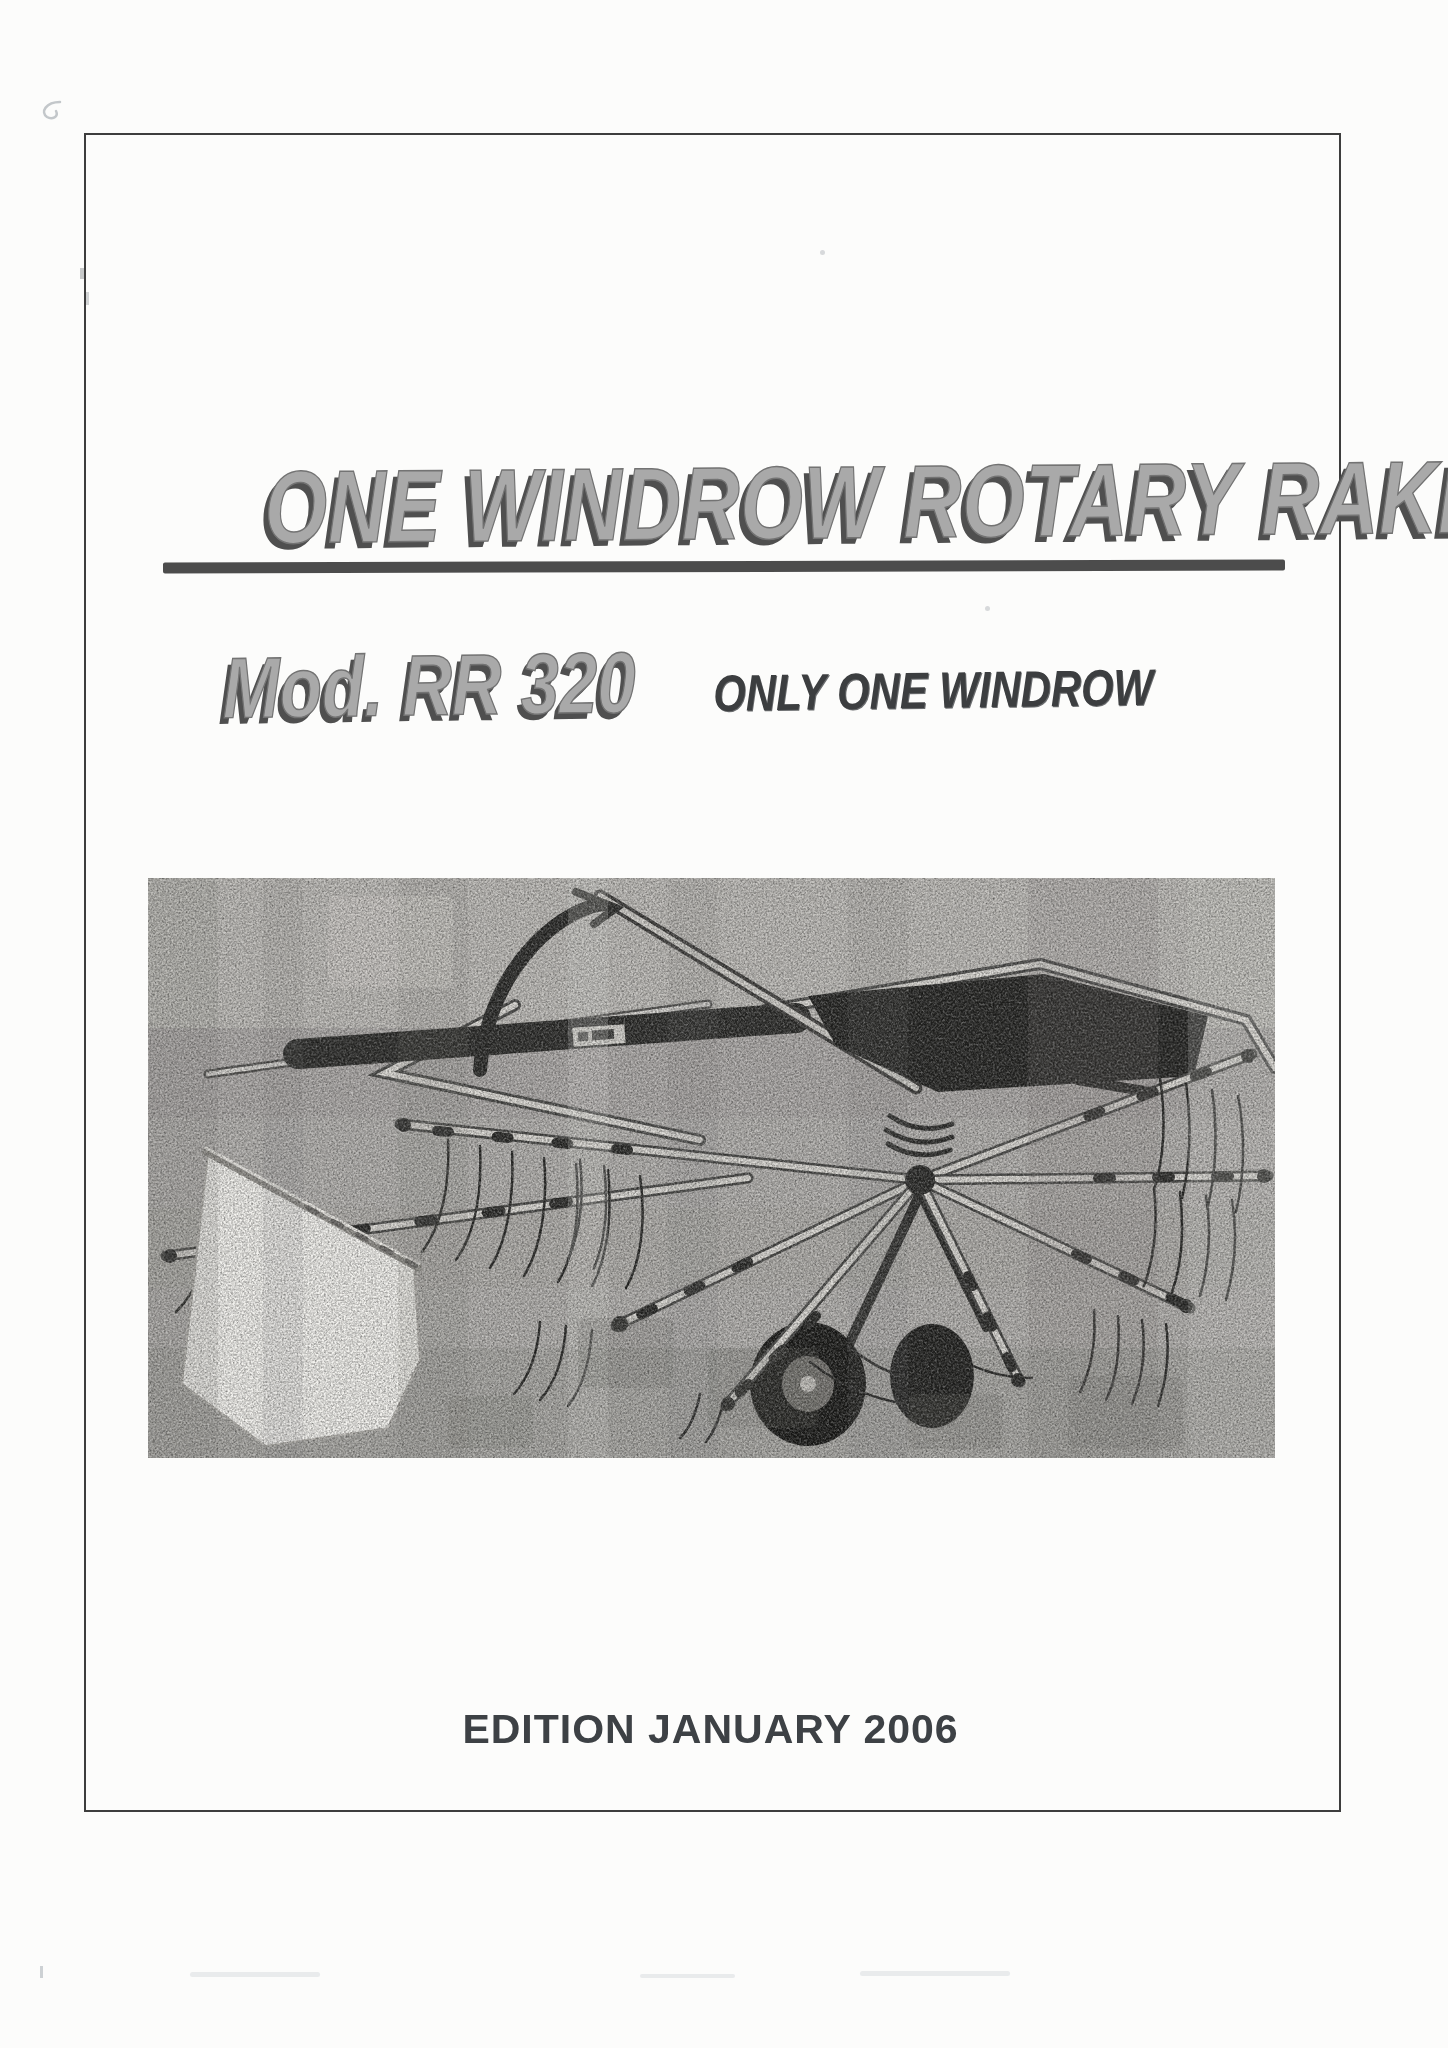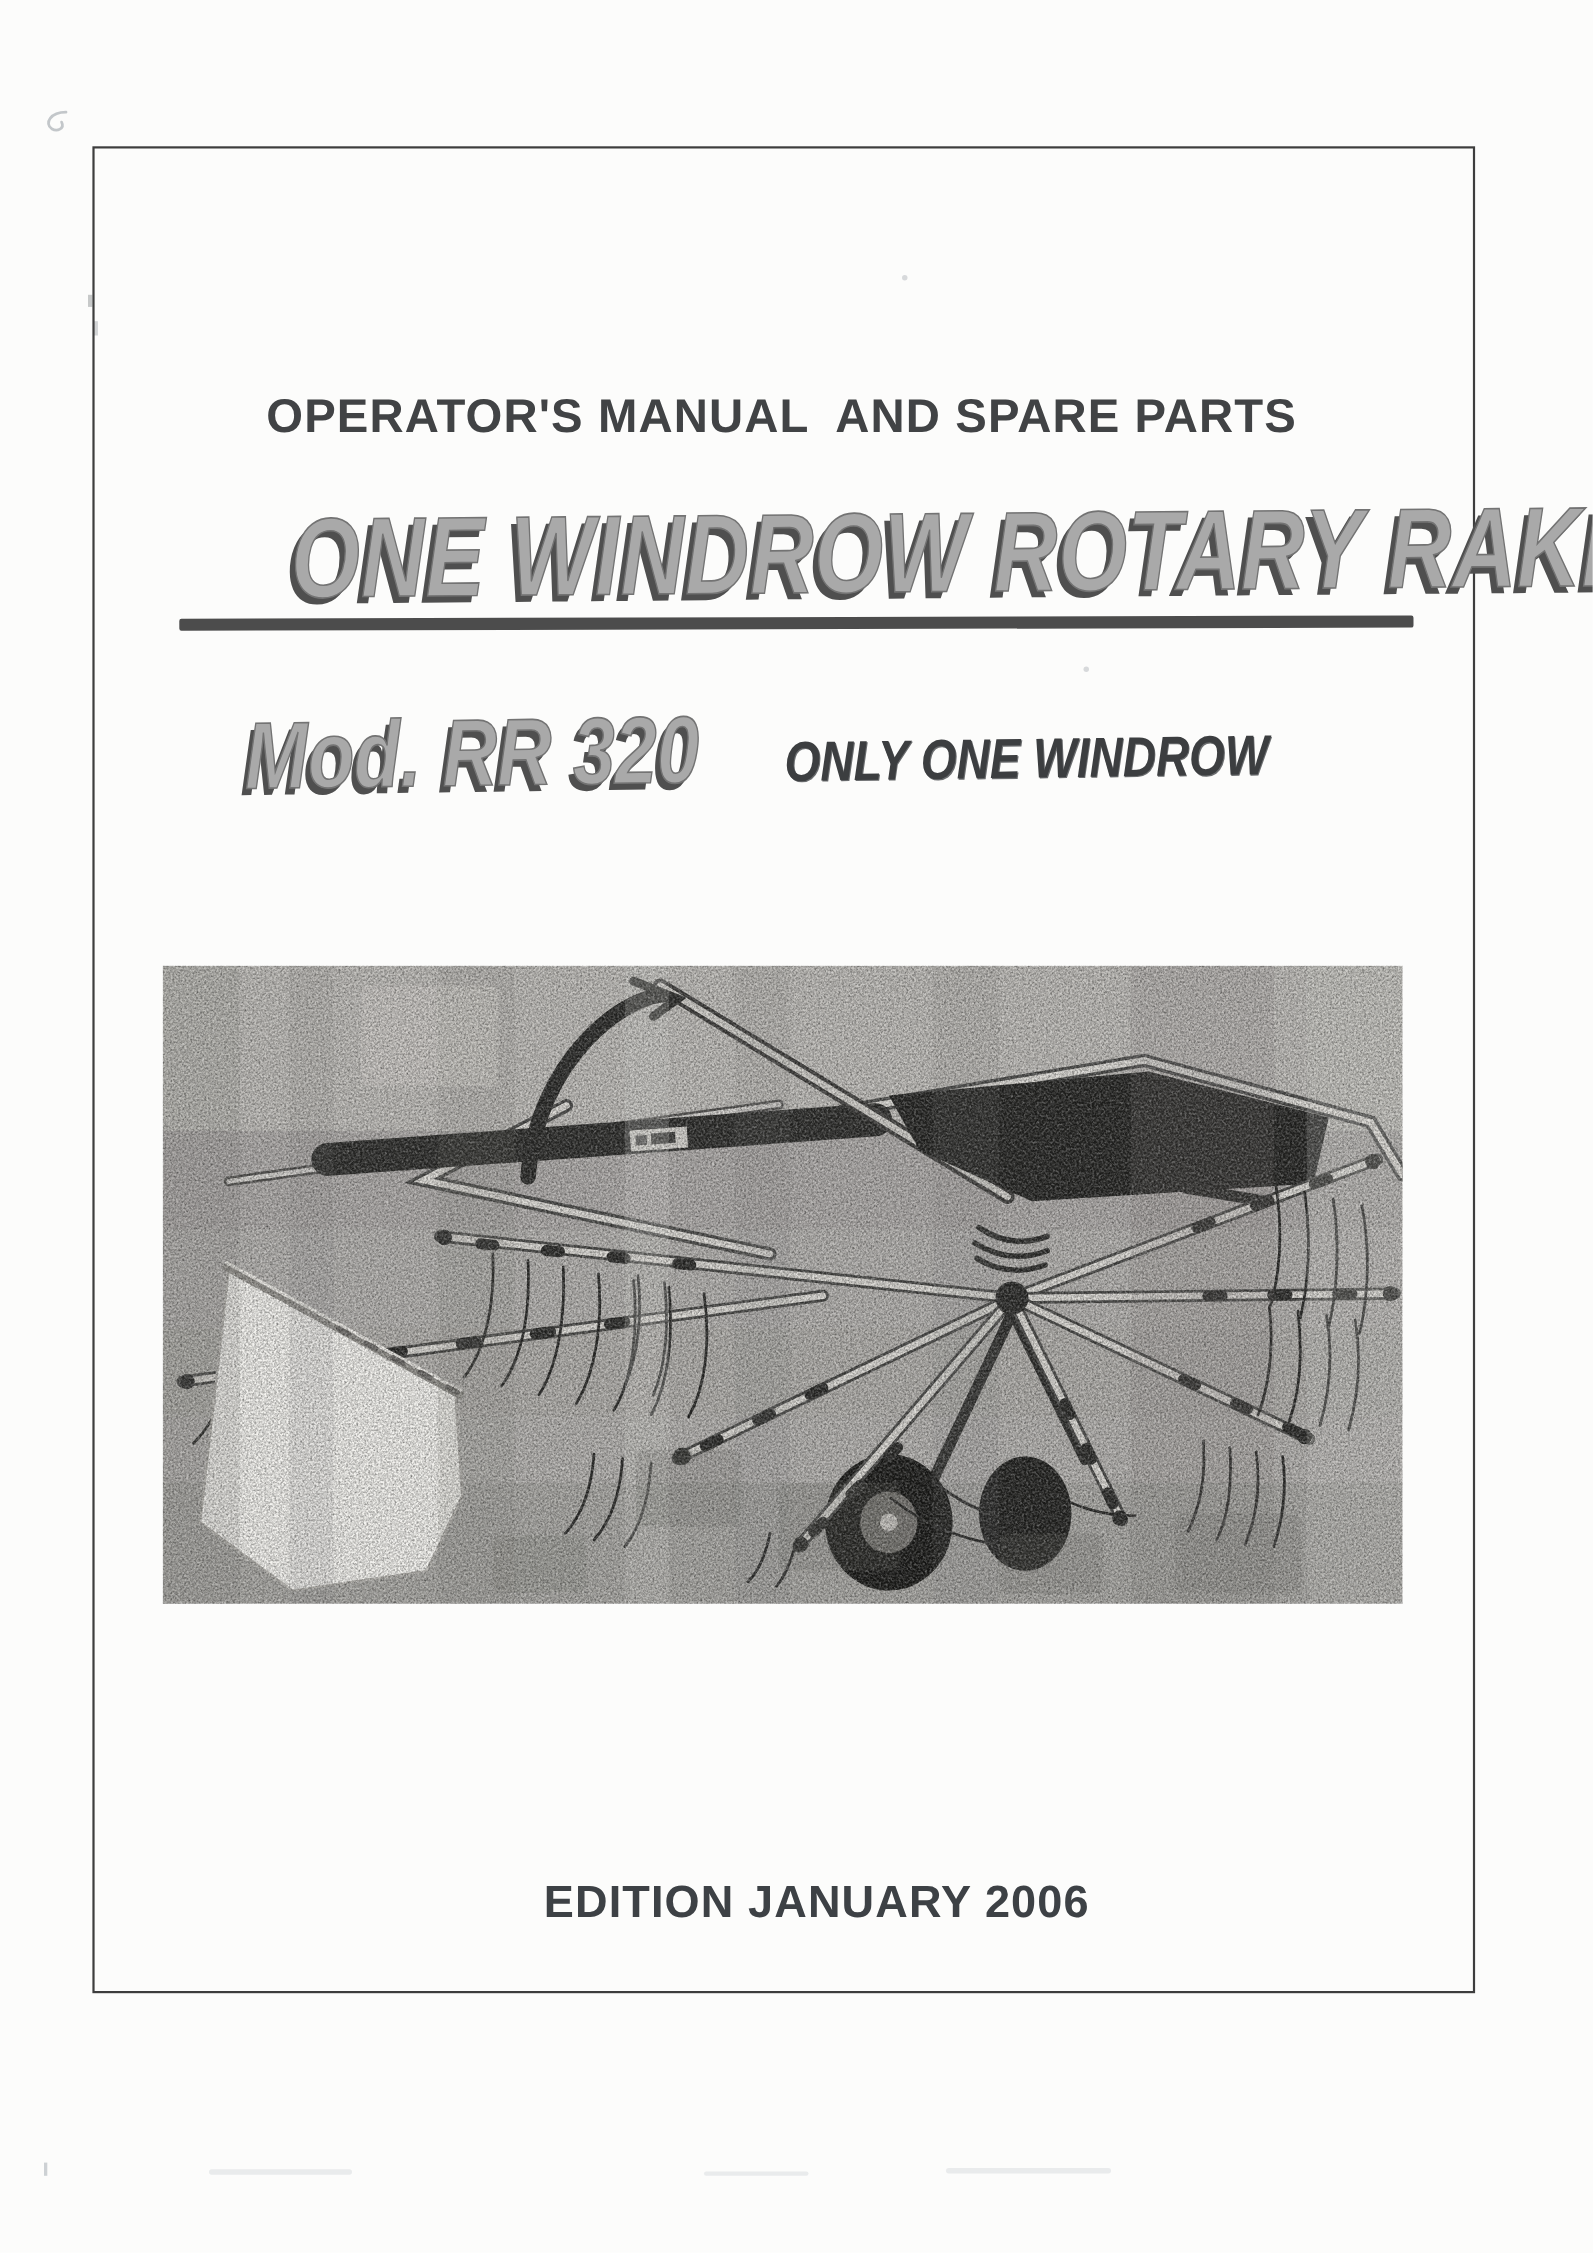--- a/index.html
+++ b/index.html
@@ -52,21 +52,21 @@
     transform:scaleX(0.82);transform-origin:0 90%;
     letter-spacing:0px;text-shadow:1px 1px 0 #6b6d6f;
     white-space:nowrap;
   }
   .photo-wrap{
     position:absolute;left:148px;top:878px;width:1127px;height:580px;
   }
   .edition-line{
     position:absolute;left:84px;top:1706px;width:1253px;
     text-align:center;font-weight:bold;font-size:41px;
-    color:var(--edition-text,#3d4145);letter-spacing:1px;margin-left:32px;
+    color:var(--edition-text,#3d4145);letter-spacing:1px;
   }
   .artifact{position:absolute;}
   .smudge{background:#e4e6e8;border-radius:3px;opacity:.8;}
   .speck{background:#d7d9db;border-radius:50%;}
 </style>
 </head>
 <body>
 
 <div class="page">
 
@@ -80,21 +80,20 @@
   <div class="artifact speck" style="left:820px;top:250px;width:5px;height:5px;"></div>
   <div class="artifact speck" style="left:985px;top:606px;width:5px;height:5px;"></div>
 
   <div class="artifact smudge" style="left:190px;top:1972px;width:130px;height:5px;"></div>
   <div class="artifact smudge" style="left:640px;top:1974px;width:95px;height:4px;"></div>
   <div class="artifact smudge" style="left:860px;top:1971px;width:150px;height:5px;"></div>
   <div class="artifact" style="left:40px;top:1966px;width:3px;height:12px;background:#cdd1d4;"></div>
 
   <div class="page-border"></div>
 
-  <div class="header-title">OPERATOR'S MANUAL  AND SPARE PARTS</div>
 
   <div class="title-row">
     <span class="stencil main-title">ONE WINDROW ROTARY RAKES</span>
   </div>
   <div class="title-underline"></div>
 
   <div class="model-row">
     <span class="stencil model-number">Mod. RR 320</span>
     <span class="model-qualifier">ONLY ONE WINDROW</span>
   </div>

